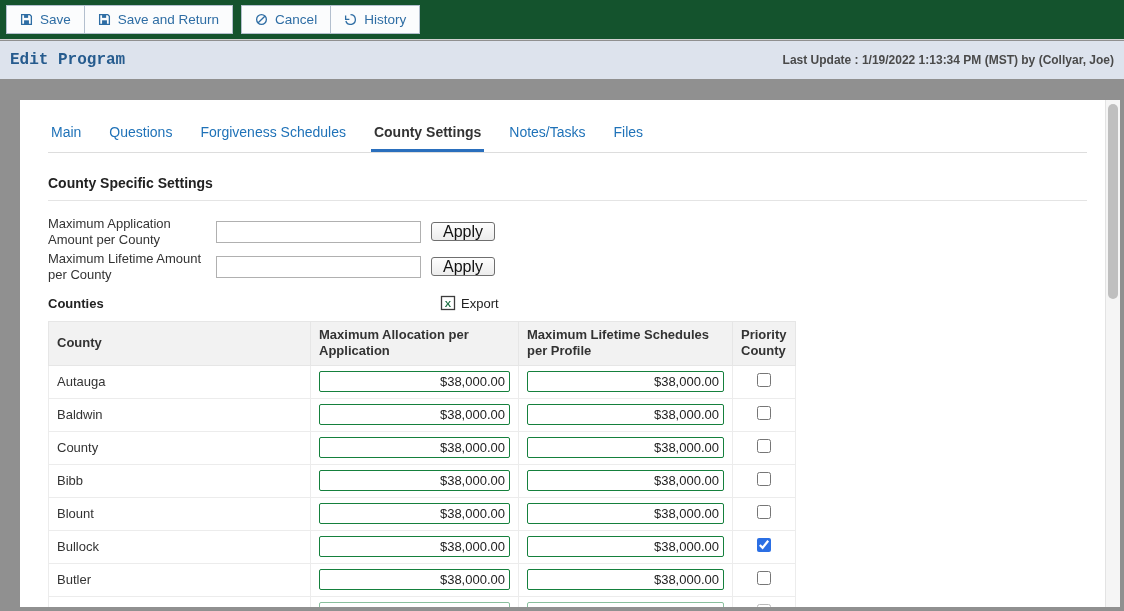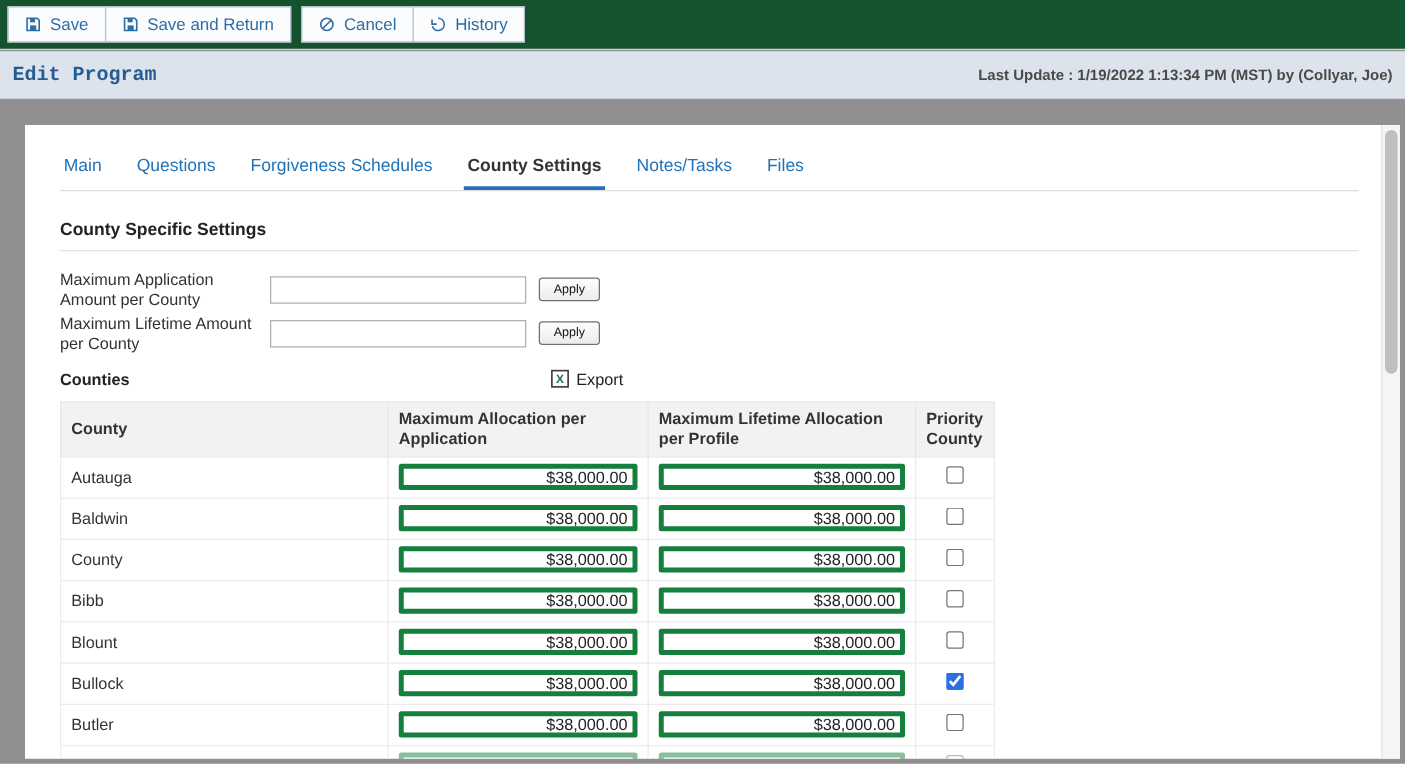--- a/index.html
+++ b/index.html
@@ -73,21 +73,21 @@
   .section-rule { margin-top:9px; border-bottom:1px solid #e4e4e4; }
 
   .form-area { margin-top:14px; }
   .form-row { display:flex; align-items:center; margin-bottom:2px; min-height:33px; }
   .form-label { width:168px; font-size:13px; color:#333; line-height:1.18; }
   .form-input {
     width:205px; height:22px; border:1px solid #b0b0b0;
     font-size:13px; padding:0 4px; font-family:inherit;
   }
   .apply-btn {
-    margin-left:10px; height:19px; padding:0 11px; font-size:10px;
+    margin-left:10px; height:19px; padding:0 11px; font-size:16px;
     font-family:inherit; background:linear-gradient(#fefefe,#ececec);
     border:1px solid #6f6f6f; border-radius:3px; cursor:pointer; color:#111;
   }
 
   .counties-row { margin-top:12px; display:flex; align-items:center; }
   .counties-label { font-size:13px; font-weight:bold; color:#222; width:62px; }
   .export-btn {
     margin-left:330px; display:flex; align-items:center; gap:5px;
     font-size:13px; color:#222; cursor:pointer;
   }
@@ -101,21 +101,21 @@
   }
   .county-table td {
     border:1px solid #ececec; padding:4px 8px; font-size:13px; color:#333;
     height:33px; vertical-align:middle;
   }
   th.col-county  { width:262px; }
   th.col-alloc   { width:208px; }
   th.col-life    { width:214px; }
   th.col-priority{ width:62px; }
   .money-input {
-    width:100%; height:21px; border:4px solid #15803d; border-radius:2px;
+    width:100%; height:21px; border:1px solid #15803d; border-radius:2px;
     text-align:right; font-size:13px; padding:0 4px; font-family:inherit; color:#222;
     background:#fff;
   }
   td.center { text-align:center; }
   input[type=checkbox] { width:14px; height:14px; accent-color:var(--checkbox-checked,#2b6fe4); cursor:pointer; }
   tr.faded { opacity:.5; }
 </style>
 </head>
 <body>
 
@@ -208,21 +208,21 @@
         </span>
         <span>Export</span>
       </div>
     </div>
 
     <table class="county-table">
       <thead>
         <tr>
           <th class="col-county">County</th>
           <th class="col-alloc">Maximum Allocation per Application</th>
-          <th class="col-life">Maximum Lifetime Allocation per Profile</th>
+          <th class="col-life">Maximum Lifetime Schedules per Profile</th>
           <th class="col-priority">Priority County</th>
         </tr>
       </thead>
       <tbody>
           <tr>
             <td>Autauga</td>
             <td><input type="text" class="money-input" value="$38,000.00" style=""></td>
             <td><input type="text" class="money-input" value="$38,000.00" style=""></td>
             <td class="center"><input type="checkbox" style=""></td>
           </tr>

